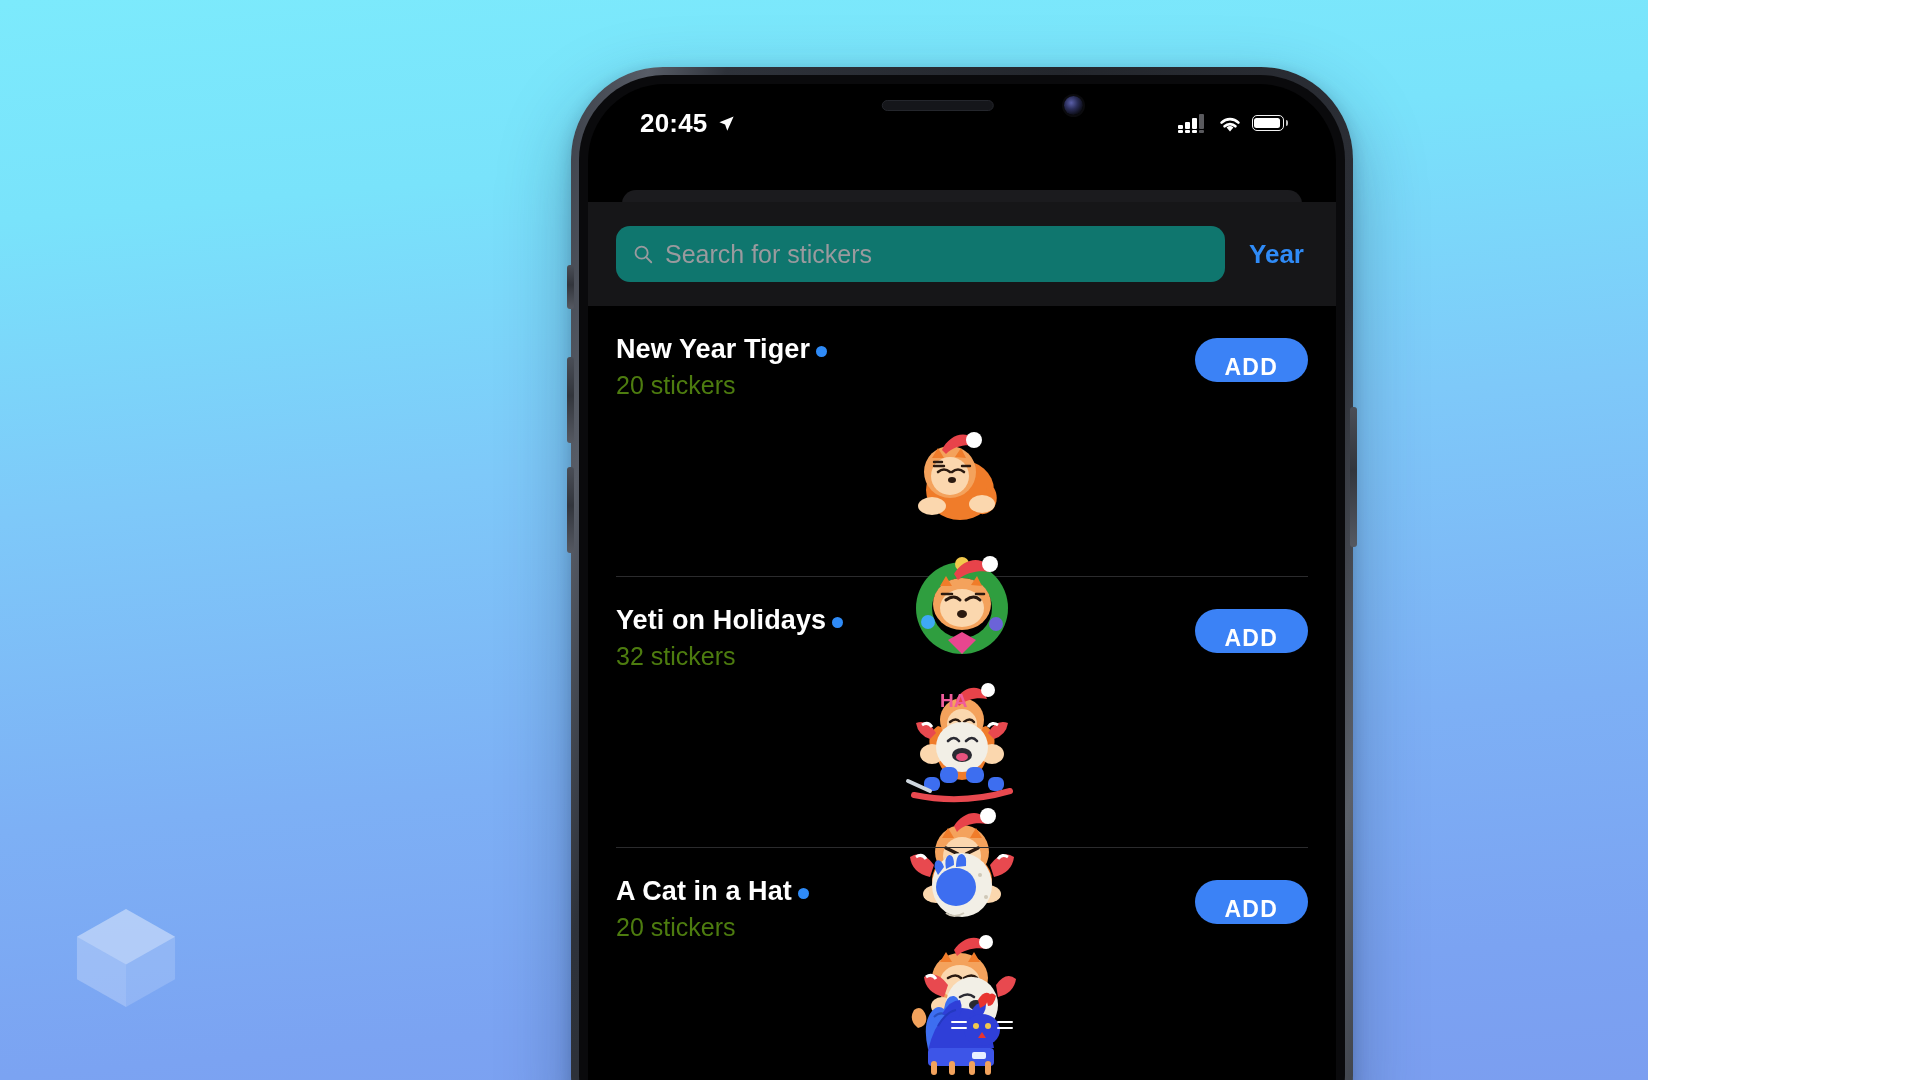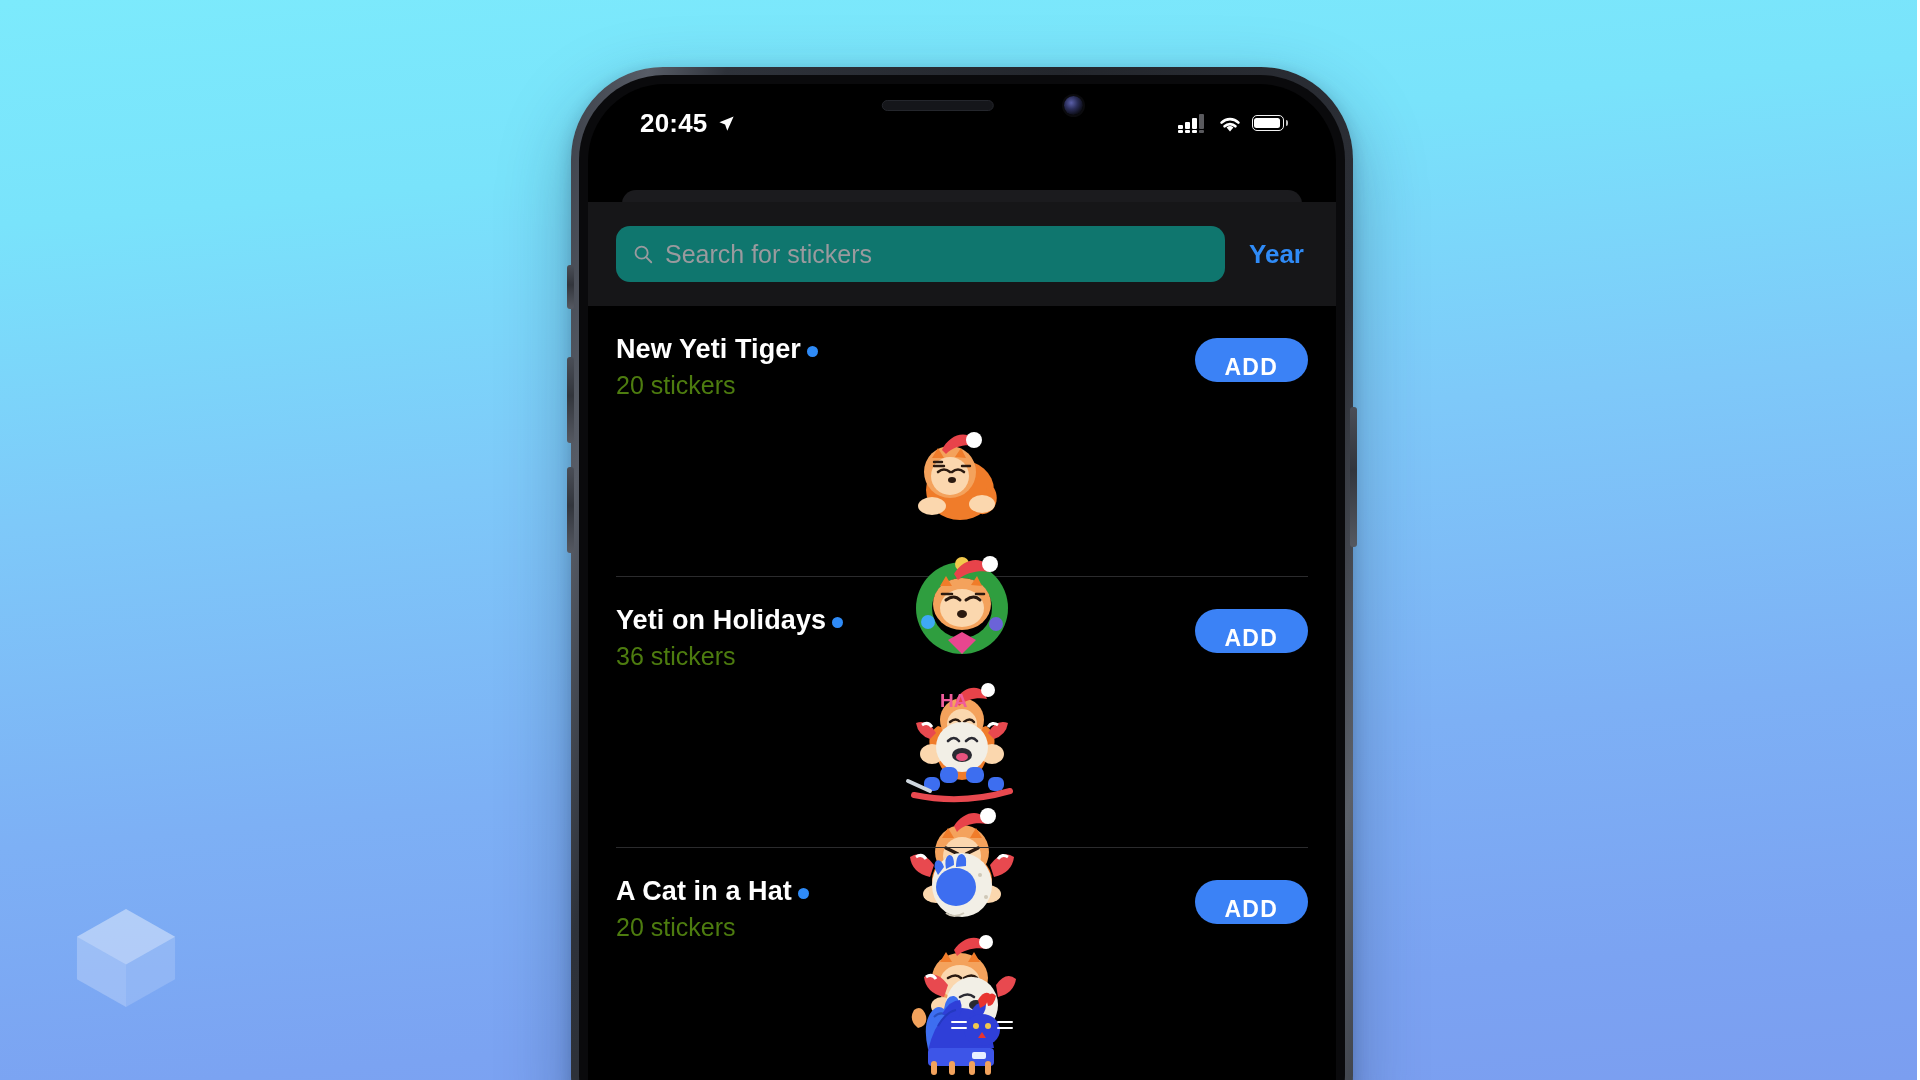--- a/index.html
+++ b/index.html
@@ -6,21 +6,21 @@
 
   html, body {
     width: 1920px;
     height: 1080px;
     overflow: hidden;
     font-family: "Liberation Sans", sans-serif;
   }
 
   #scene {
     position: relative;
-    width: 1917px;
+    width: 1648px;
     height: 1080px;
     background: linear-gradient(175deg, #7ceafc 0%, #79e3fb 18%, #7ec9f9 42%, #7db0f5 68%, #7ba3f2 88%, #7b9ef0 100%);
     overflow: hidden;
   }
 
   
   #watermark {
     position: absolute;
     left: 62px;
     bottom: 58px;
@@ -359,21 +359,21 @@
             <input id="search-input" type="text" placeholder="Search for stickers" style="">
           </div>
           <button id="done-button">Year</button>
         </div>
 
         <div id="pack-list">
             <div class="pack">
               <div class="pack-header">
                 <div class="pack-titles">
                   <div class="pack-title-row">
-                    <span class="pack-title">New Yeti Tiger</span>
+                    <span class="pack-title">New Year Tiger</span>
                     <span class="pack-dot"></span>
                   </div>
                   <span class="pack-count">20 stickers</span>
                 </div>
                 <button class="add-button">ADD</button>
               </div>
               <div class="sticker-strip">
                 <div class="sticker">
                   <svg viewBox="0 0 128 128">
     <ellipse cx="62" cy="76" rx="34" ry="30" fill="#f07c2a"></ellipse>
@@ -455,21 +455,21 @@
               </div>
               <div class="pack-divider"></div>
             </div>
             <div class="pack">
               <div class="pack-header">
                 <div class="pack-titles">
                   <div class="pack-title-row">
                     <span class="pack-title">Yeti on Holidays</span>
                     <span class="pack-dot"></span>
                   </div>
-                  <span class="pack-count">36 stickers</span>
+                  <span class="pack-count">32 stickers</span>
                 </div>
                 <button class="add-button">ADD</button>
               </div>
               <div class="sticker-strip">
                 <div class="sticker">
                   <svg viewBox="0 0 128 128">
     <text x="42" y="22" font-family="Liberation Sans, sans-serif" font-size="19" font-weight="bold" fill="#f05c9a">HA</text>
     <ellipse cx="64" cy="62" rx="26" ry="25" fill="#f2efe6"></ellipse>
     <path d="M38 48q-8-14-20-10 2 12 14 16z" fill="#e8494f"></path>
     <path d="M90 48q8-14 20-10-2 12-14 16z" fill="#e8494f"></path>

